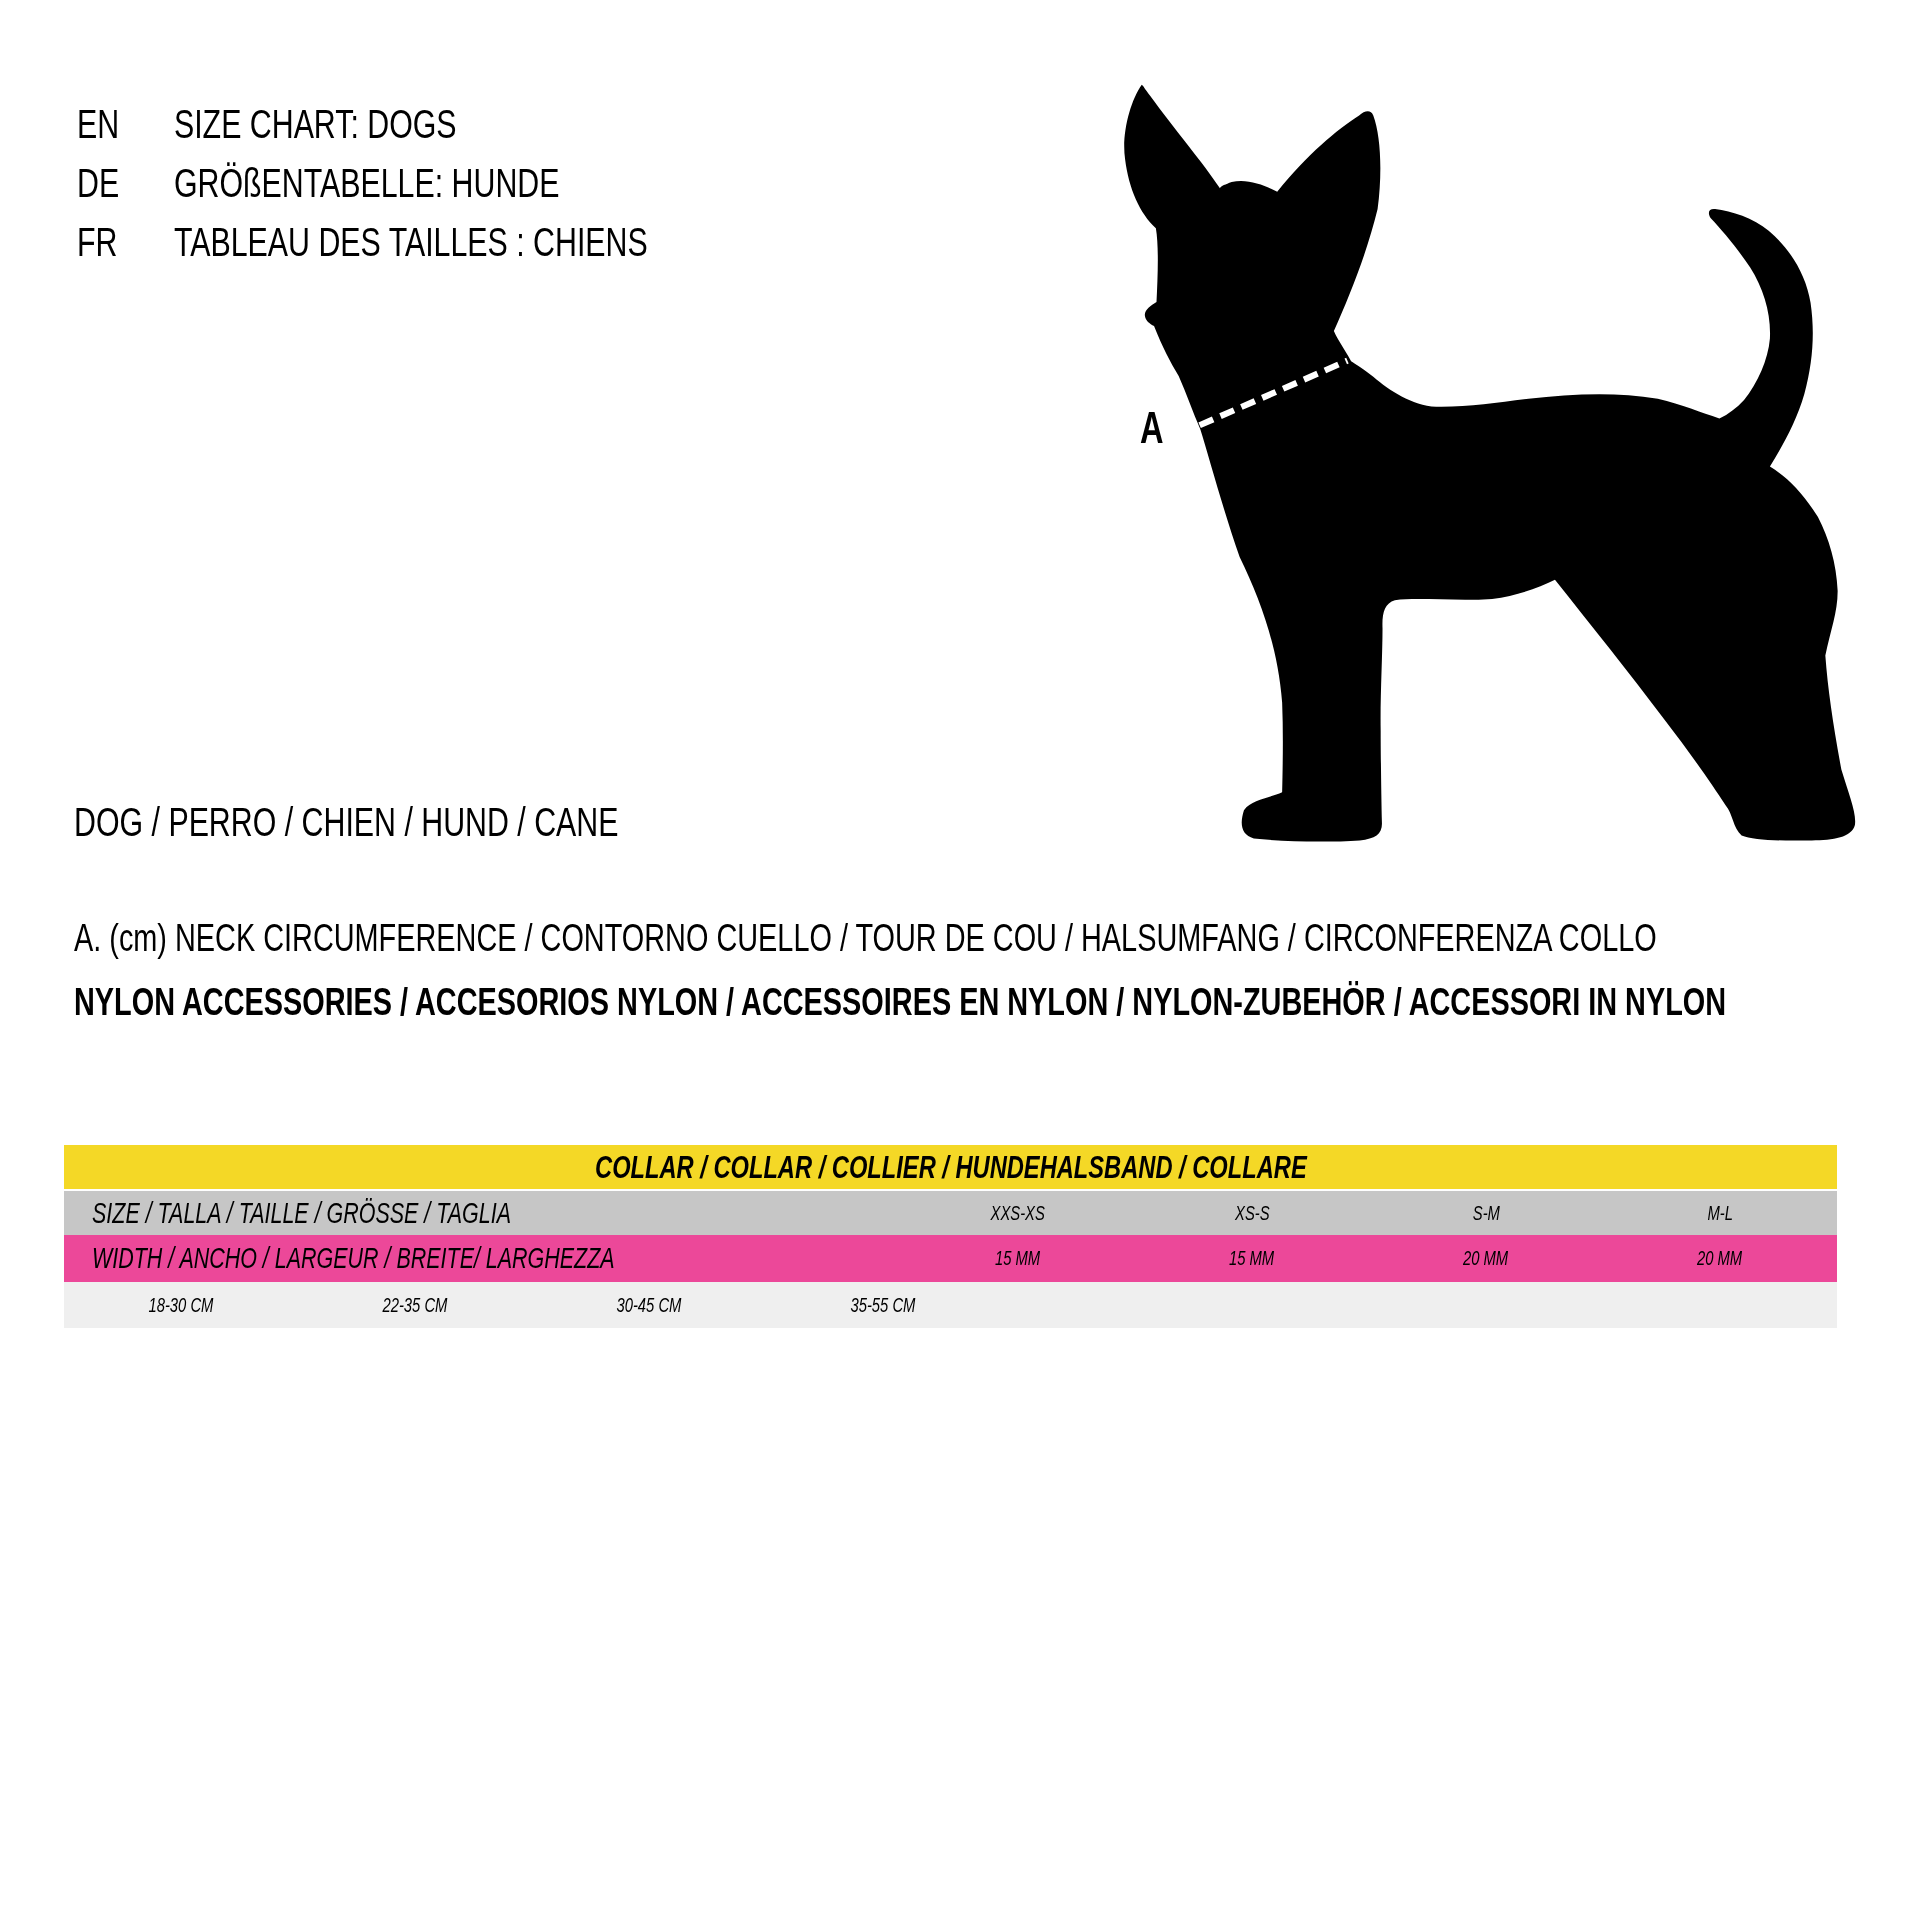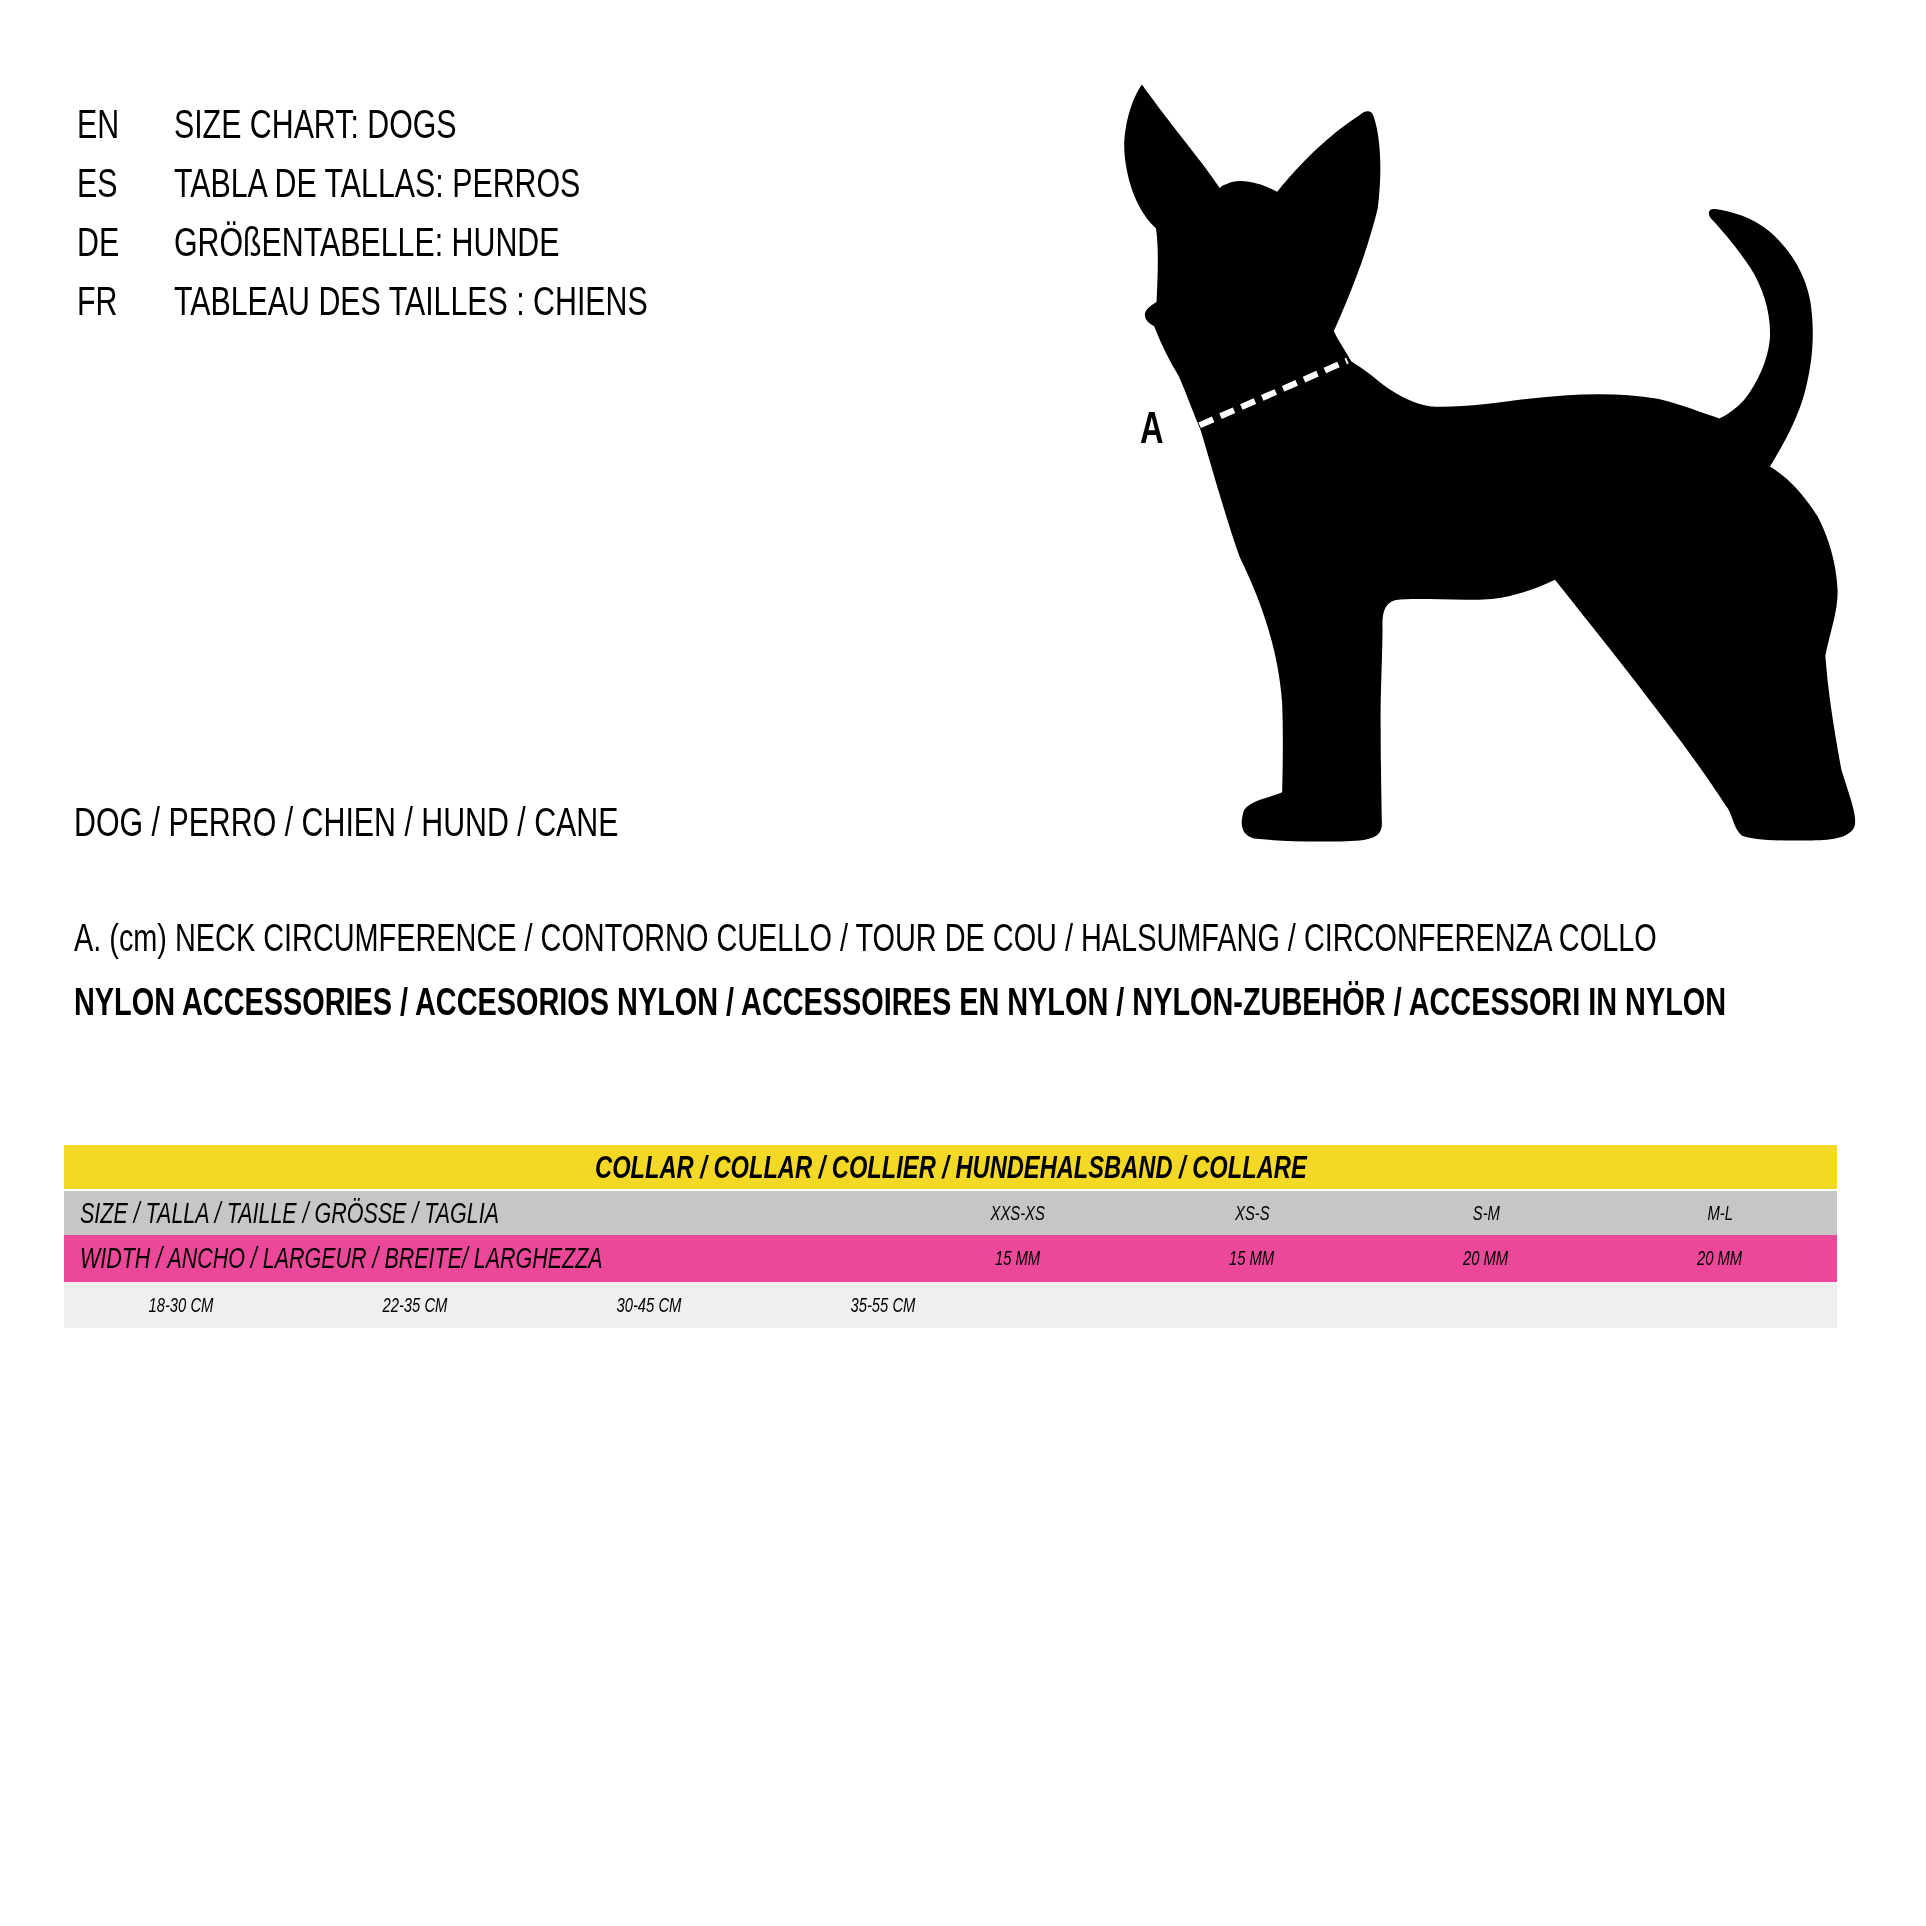--- a/index.html
+++ b/index.html
@@ -29,31 +29,30 @@
   .cap-neck{top:882px;font-size:39px;}
   .cap-material{top:946px;font-size:39px;font-weight:700;}
 
   
   .tbl{position:absolute;left:64px;top:1109px;width:1773px;font-style:italic;}
   .tr{display:flex;align-items:center;}
   .th{height:44px;background:#F4D826;border-bottom:2.5px solid #ffffff;justify-content:center;font-size:32px;}
   .r1{height:44px;background:#C6C6C6;}
   .r2{height:47px;background:#ec4899;}
   .r3{height:46px;background:#EFEFEF;}
-  .c-label{flex:1;padding-left:16px;font-size:29px;}
+  .c-label{flex:1;padding-left:28px;font-size:29px;}
   .c-val{width:234px;display:flex;justify-content:center;font-size:20px;}
 </style>
 </head>
 <body>
 
 <div id="canvas">
 
   <section class="langs">
     <div class="lang-row"><span class="cx"><span class="lang-code">EN</span><span>SIZE CHART: DOGS</span></span></div>
-    <div class="lang-row"><span class="cx"><span class="lang-code">ES</span><span>TABLA DE TALLAS: PERROS</span></span></div>
     <div class="lang-row"><span class="cx"><span class="lang-code">DE</span><span>GRÖßENTABELLE: HUNDE</span></span></div>
     <div class="lang-row"><span class="cx"><span class="lang-code">FR</span><span>TABLEAU DES TAILLES : CHIENS</span></span></div>
   </section>
 
   <figure class="dogfig">
     <svg viewBox="1800 60 1250 1260" aria-hidden="true">
       <path fill="#000000" d="
         M 1853 79
         C 1834 106 1820 160 1826 200
         C 1832 248 1850 288 1876 312

